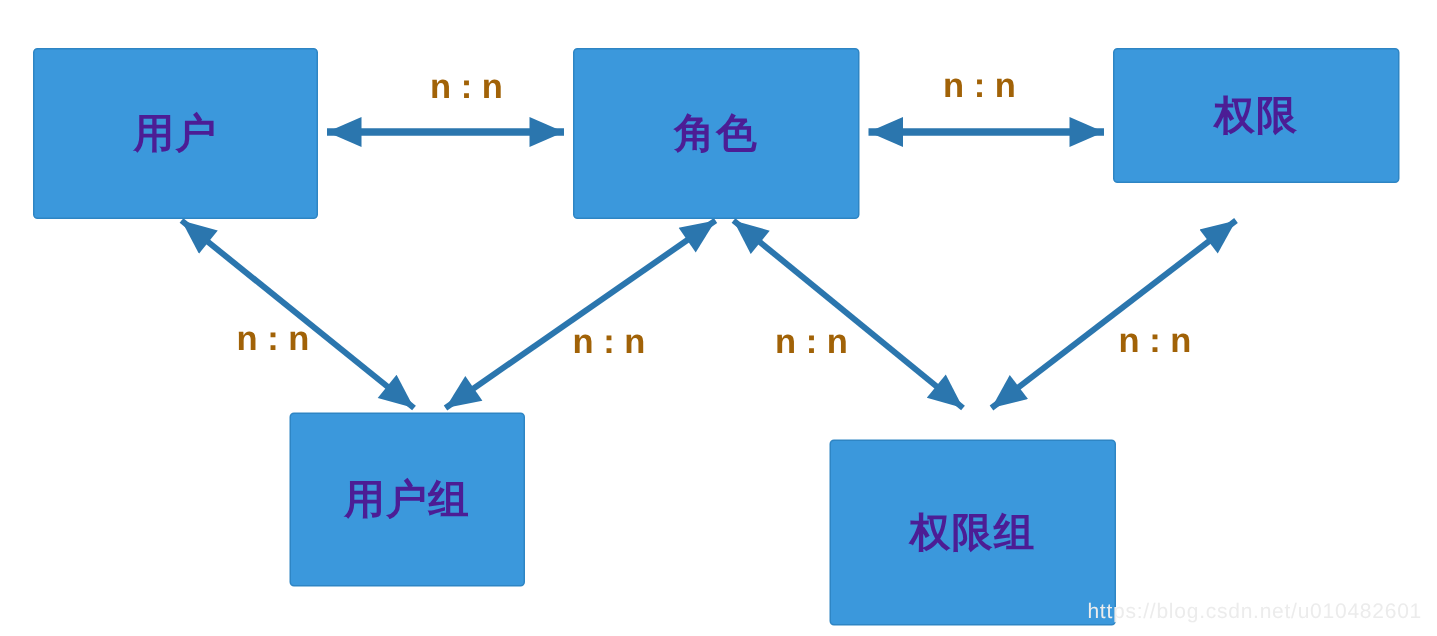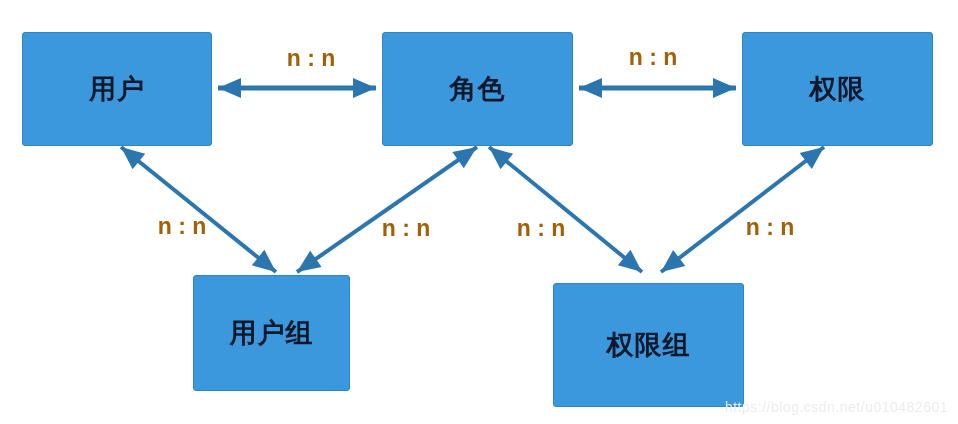--- a/index.html
+++ b/index.html
@@ -22,21 +22,21 @@
     position: absolute;
     box-sizing: border-box;
     background: #3B98DC;
     border: 1px solid #2E85C4;
     border-radius: 3px;
     display: flex;
     align-items: center;
     justify-content: center;
     font-size: 27px;
     font-weight: bold;
-    color: #0f172a;
+    color: #4c1d95;
     letter-spacing: 1px;
   }
   .edge-label {
     position: absolute;
     transform: translate(-50%, -50%);
     font-size: 23px;
     font-weight: bold;
     color: #a16207;
     white-space: nowrap;
   }
@@ -74,27 +74,27 @@
 
     <line x1="824" y1="147" x2="661" y2="272" stroke="#2B76AE" stroke-width="4" marker-start="url(#ah)" marker-end="url(#ah)"></line>
   </svg>
 
   <div class="node" style="left:22px; top:32px; width:190px; height:114px;">
     <span>用户</span>
   </div>
   <div class="node" style="left:382px; top:32px; width:191px; height:114px;font-family:Liberation Mono, monospace;">
     <span>角色</span>
   </div>
-  <div class="node" style="left:742px; top:32px; width:191px; height:114px;">
+  <div class="node" style="left:742px; top:32px; width:191px; height:90px;">
     <span>权限</span>
   </div>
   <div class="node" style="left:193px; top:275px; width:157px; height:116px;">
     <span>用户组</span>
   </div>
-  <div class="node" style="left:553px; top:283px; width:191px; height:124px;font-family:Liberation Mono, monospace;">
+  <div class="node" style="left:553px; top:293px; width:191px; height:124px;font-family:Liberation Mono, monospace;">
     <span>权限组</span>
   </div>
 
   <div class="edge-label" style="left:311px; top:58px;">n : n</div>
   <div class="edge-label" style="left:653px; top:57px;">n : n</div>
   <div class="edge-label" style="left:182px; top:226px;">n : n</div>
   <div class="edge-label" style="left:406px; top:228px;">n : n</div>
   <div class="edge-label" style="left:541px; top:228px;">n : n</div>
   <div class="edge-label" style="left:770px; top:227px;">n : n</div>
 

